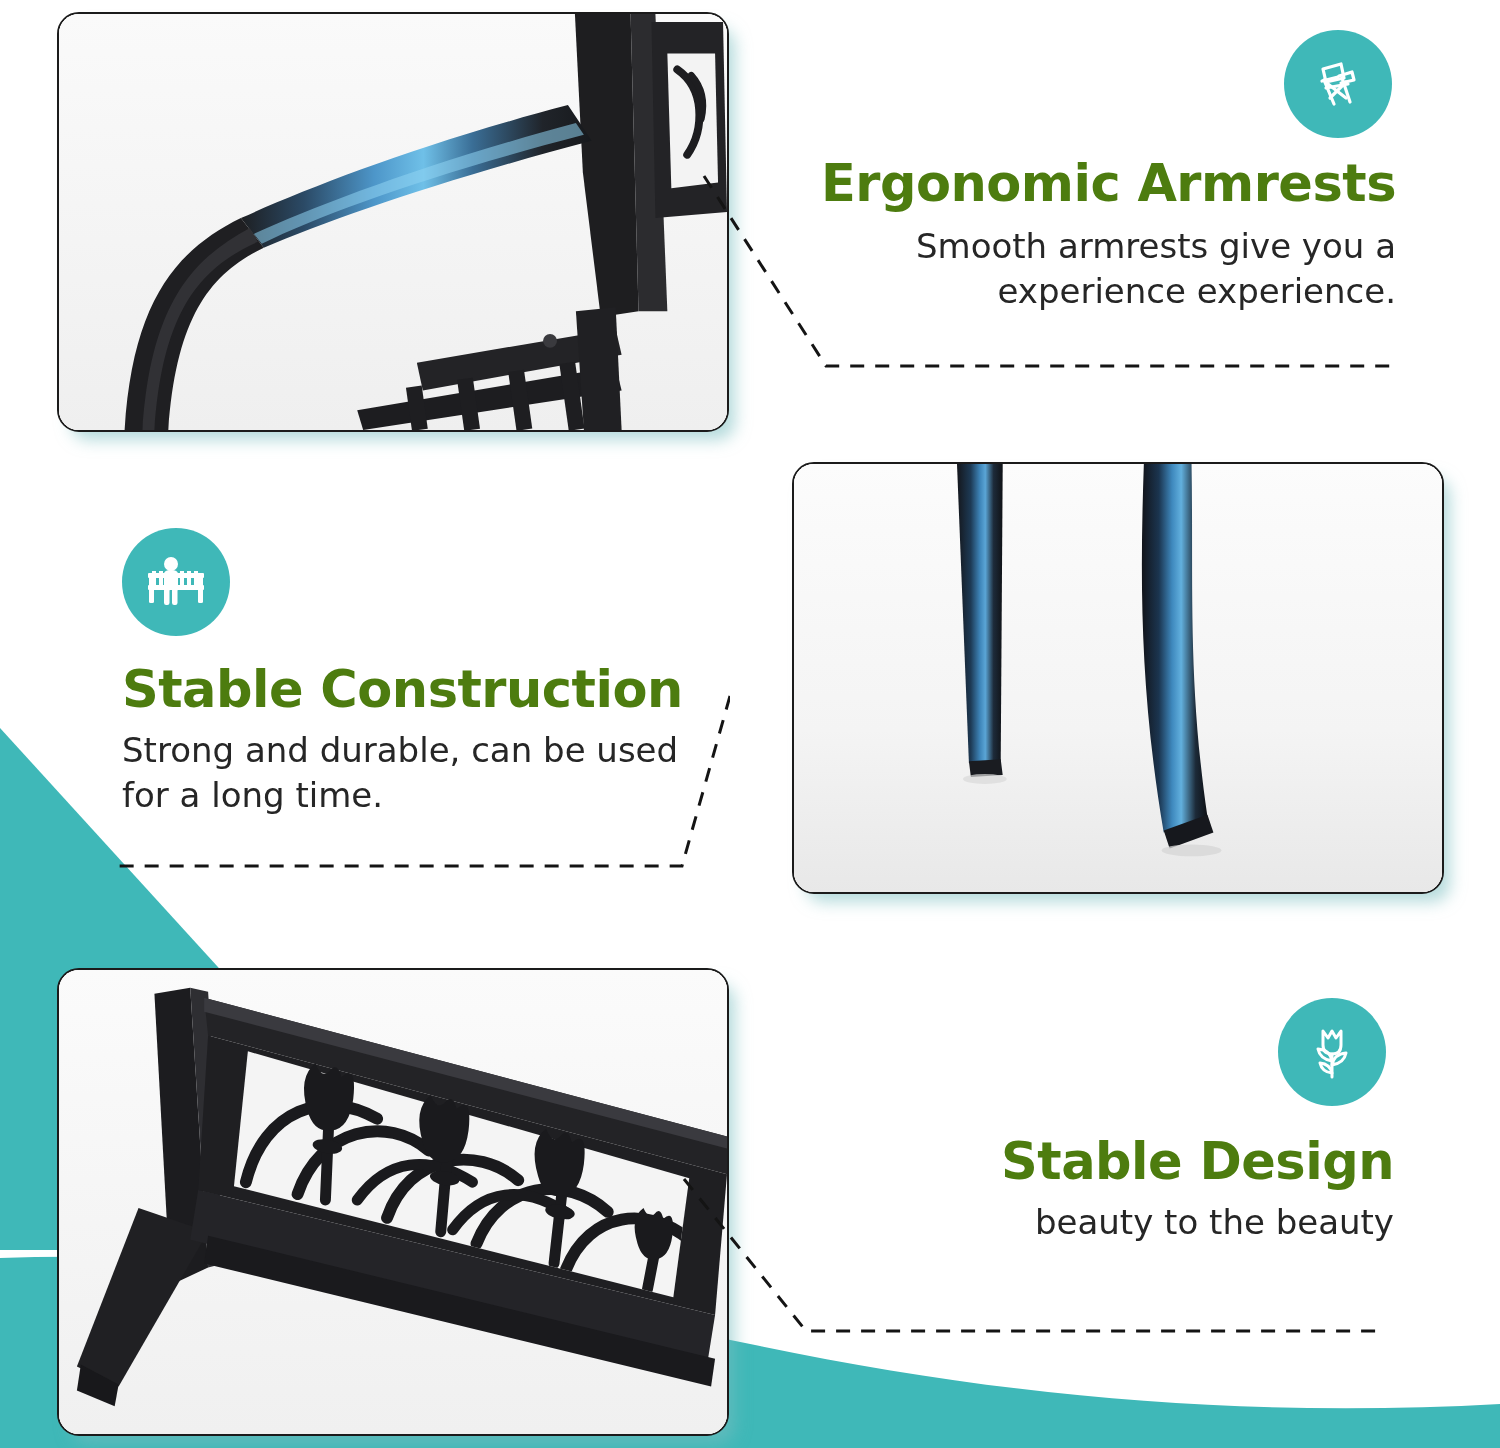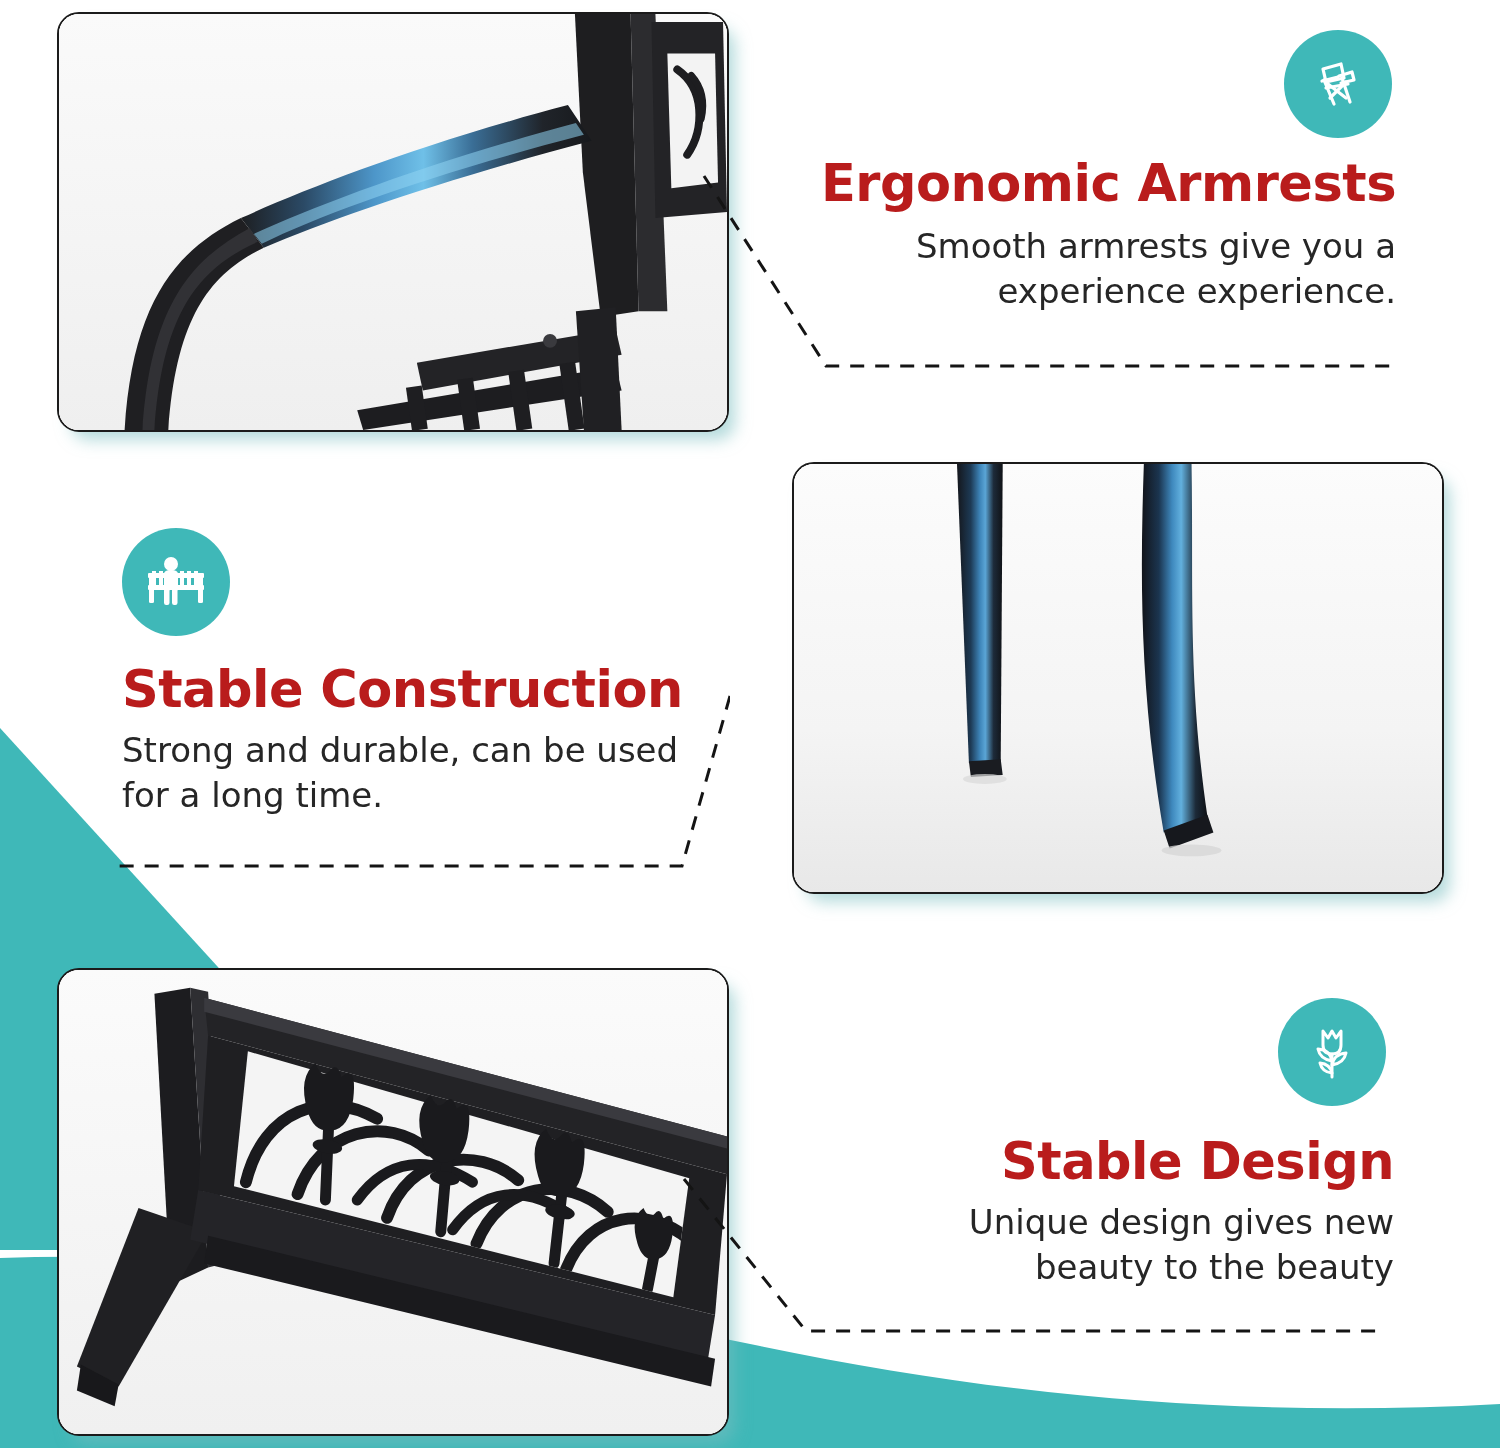--- a/index.html
+++ b/index.html
@@ -65,21 +65,21 @@
 
   .badge {
     width: 108px; height: 108px;
     border-radius: 50%;
     background: #3fb8b8;
     display: flex; align-items: center; justify-content: center;
   }
   .badge svg { display: block; }
 
   .f-title {
-    color: #b91c1c;
+    color: #4d7c0f;
     font-family: "DejaVu Sans", sans-serif;
     font-weight: bold;
     font-size: 51px;
     line-height: 1.02;
     letter-spacing: -0.5px;
     white-space: nowrap;
   }
   .f-desc {
     color: #262626;
     font-family: "DejaVu Sans", sans-serif;
@@ -345,18 +345,17 @@
 
         <path d="M27,33 L27,56"></path>
 
         <path d="M27,40 q-12,-2 -14,-12 q12,1 14,12 Z"></path>
         <path d="M27,44 q12,-2 14,-12 q-12,1 -14,12 Z"></path>
         <path d="M27,52 q-10,-1 -12,-10 q10,1 12,10 Z"></path>
       </svg>
     </div>
     <div class="f-title">Stable Design</div>
     <div class="f-desc">
-      <div>Unique design gives new</div>
       <div>beauty to the beauty</div>
     </div>
   </div>
 
 </div>
 
 </body></html>

